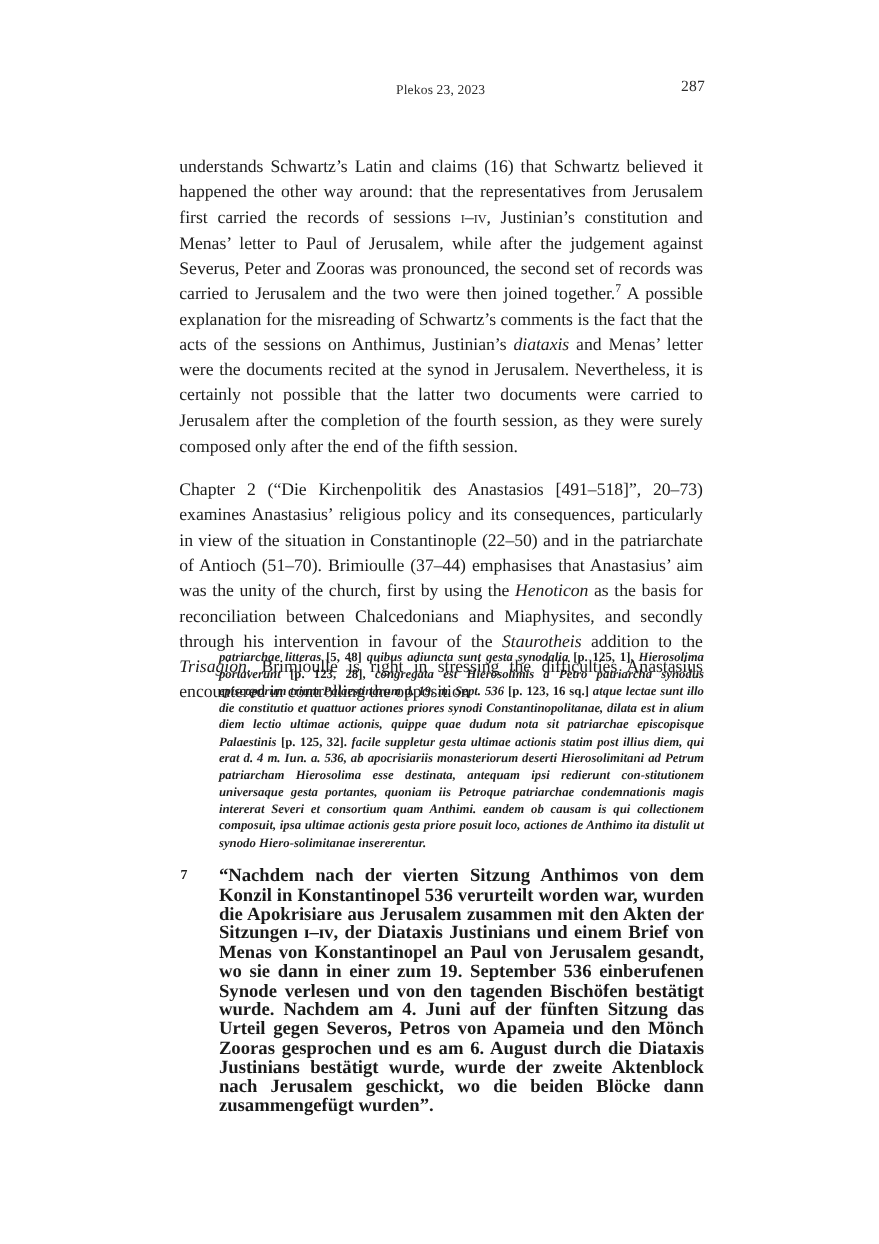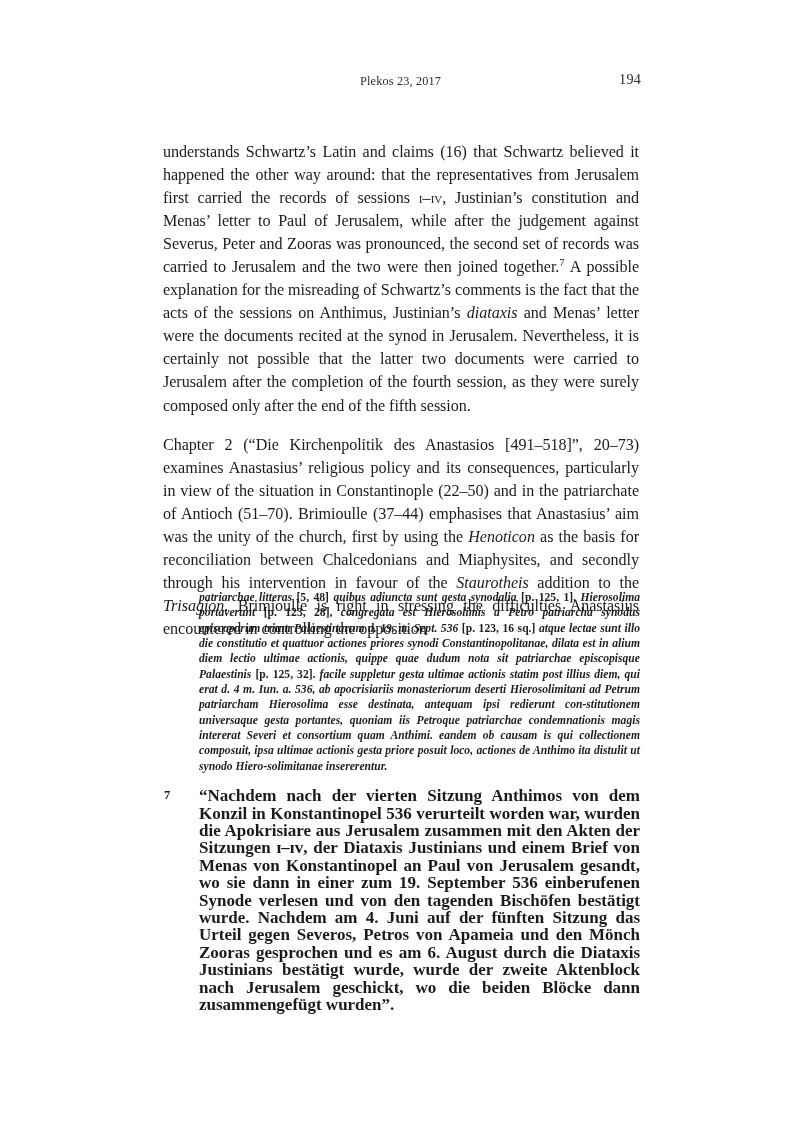--- a/index.html
+++ b/index.html
@@ -132,22 +132,22 @@
     letter-spacing: -0.01px;
     hyphens: manual;
   }
 </style>
 </head>
 <body>
 
 <div class="page">
 
   <div class="running-head">
-    <span class="journal">Plekos 23, 2017</span>
-    <span class="folio">194</span>
+    <span class="journal">Plekos 23, 2023</span>
+    <span class="folio">287</span>
   </div>
 
   <div class="body-col">
     <p class="para" id="para-1"><span>understands Schwartz’s Latin and claims (16) that Schwartz believed it hap­pened the other way around: that the representatives from Jerusalem first carried the records of sessions </span><span class="sc">i–iv</span><span>, Justinian’s constitution and Menas’ letter to Paul of Jerusalem, while after the judgement against Severus, Peter and Zooras was pronounced, the second set of records was carried to Jerusalem and the two were then joined together.</span><sup class="fn-ref">7</sup><span> A possible explanation for the mis­reading of Schwartz’s comments is the fact that the acts of the sessions on Anthimus, Justinian’s </span><span class="it">diataxis</span><span> and Menas’ letter were the documents recited at the synod in Jerusalem. Nevertheless, it is certainly not possible that the latter two documents were carried to Jerusalem after the completion of the fourth session, as they were surely composed only after the end of the fifth session.</span></p>
     <p class="para" id="para-2"><span>Chapter 2 (“Die Kirchenpolitik des Anastasios [491–518]”, 20–73) examines Anastasius’ religious policy and its consequences, particularly in view of the situation in Constantinople (22–50) and in the patriarchate of Antioch (51–70). Brimioulle (37–44) emphasises that Anastasius’ aim was the unity of the church, first by using the </span><span class="it">Henoticon</span><span> as the basis for reconciliation between Chalcedonians and Miaphysites, and secondly through his intervention in favour of the </span><span class="it">Staurotheis</span><span> addition to the </span><span class="it">Trisagion</span><span>. Brimioulle is right in stress­ing the difficulties Anastasius encountered in controlling the opposition</span></p>
   </div>
 
   <div class="footnotes">
 
     <p class="fn-latin" id="fn-latin"><span class="it">patriarchae litteras </span><span class="rom">[5, 48] </span><span class="it">quibus adiuncta sunt gesta synodalia </span><span class="rom">[p. 125, 1], </span><span class="it">Hierosolima portaverunt </span><span class="rom">[p. 123, 28], </span><span class="it">congregata est Hierosolimis a Petro patriarcha synodus episcoporum trium Palaestinarum d. 19. m. Sept. 536 </span><span class="rom">[p. 123, 16 sq.] </span><span class="it">atque lectae sunt illo die constitutio et quattuor actiones priores synodi Constantinopolitanae, dilata est in alium diem lectio ultimae actionis, quippe quae dudum nota sit patriarchae episcopisque Palaestinis </span><span class="rom">[p. 125, 32]. </span><span class="it">facile suppletur gesta ultimae actionis statim post illius diem, qui erat d. 4 m. Iun. a. 536, ab apocrisiariis monasteriorum deserti Hierosolimitani ad Petrum patriarcham Hierosolima esse destinata, antequam ipsi redierunt con-stitutionem universaque gesta portantes, quoniam iis Petroque patriarchae condemnationis magis intererat Severi et consortium quam Anthimi. eandem ob causam is qui collectionem composuit, ipsa ultimae actionis gesta priore posuit loco, actiones de Anthimo ita distulit ut synodo Hiero-solimitanae insererentur.</span></p>

